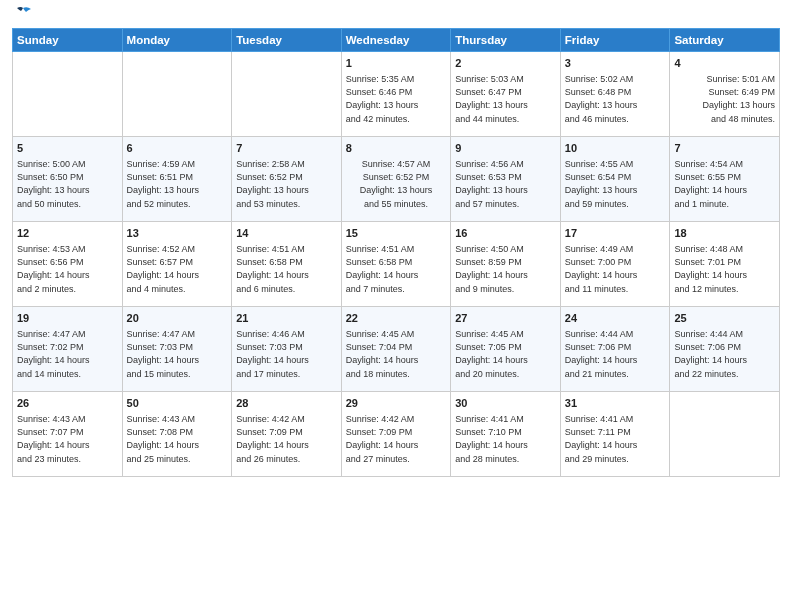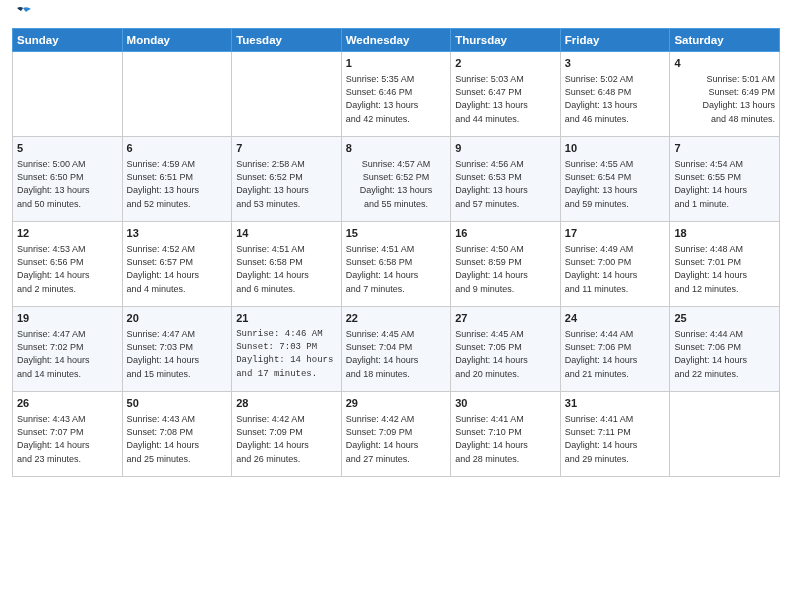--- a/index.html
+++ b/index.html
@@ -264,21 +264,21 @@
           </td>
           <td>
             <span class="day-num">20</span>
             <div class="cell-info" style="white-space: pre-line;">Sunrise: 4:47 AM
 Sunset: 7:03 PM
 Daylight: 14 hours
 and 15 minutes.</div>
           </td>
           <td>
             <span class="day-num">21</span>
-            <div class="cell-info" style="white-space: pre-line; font-family: Liberation Mono, monospace;">Sunrise: 4:46 AM
+            <div class="cell-info" style="white-space: pre-line;">Sunrise: 4:46 AM
 Sunset: 7:03 PM
 Daylight: 14 hours
 and 17 minutes.</div>
           </td>
           <td>
             <span class="day-num">22</span>
             <div class="cell-info" style="white-space: pre-line;">Sunrise: 4:45 AM
 Sunset: 7:04 PM
 Daylight: 14 hours
 and 18 minutes.</div>

